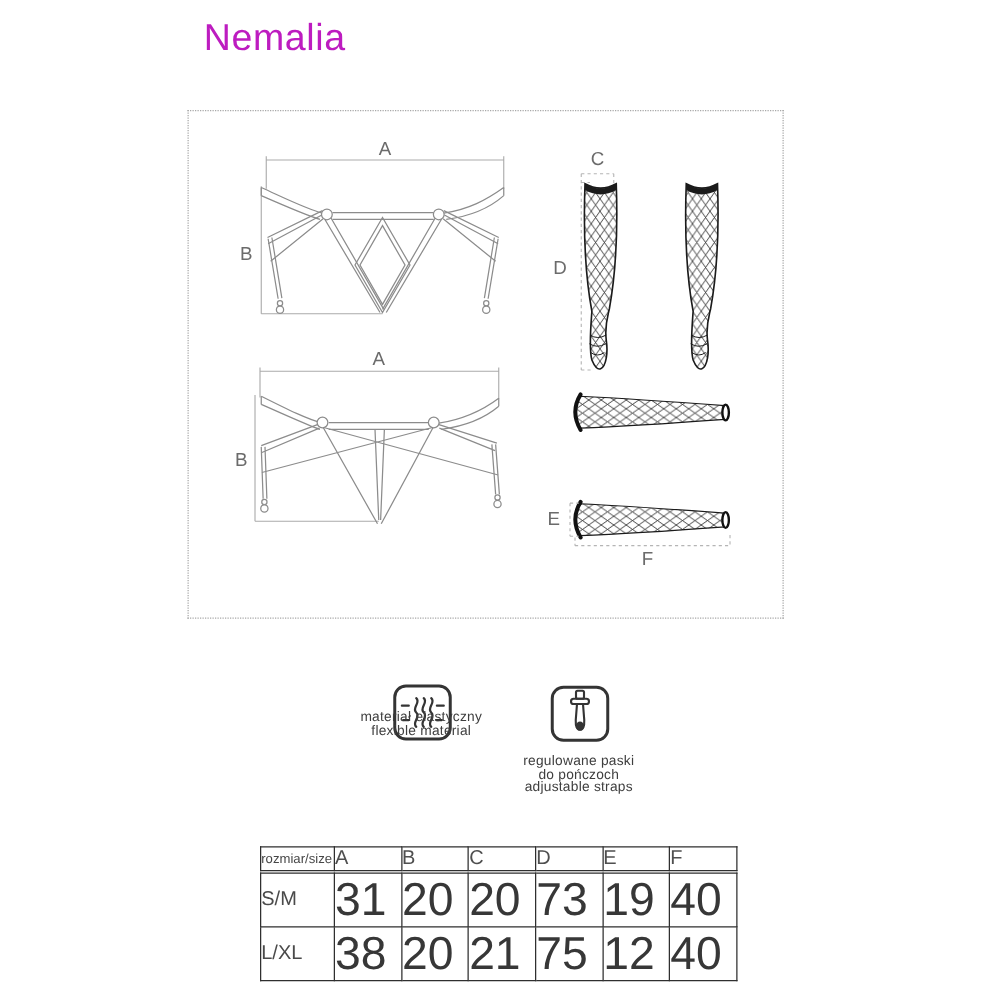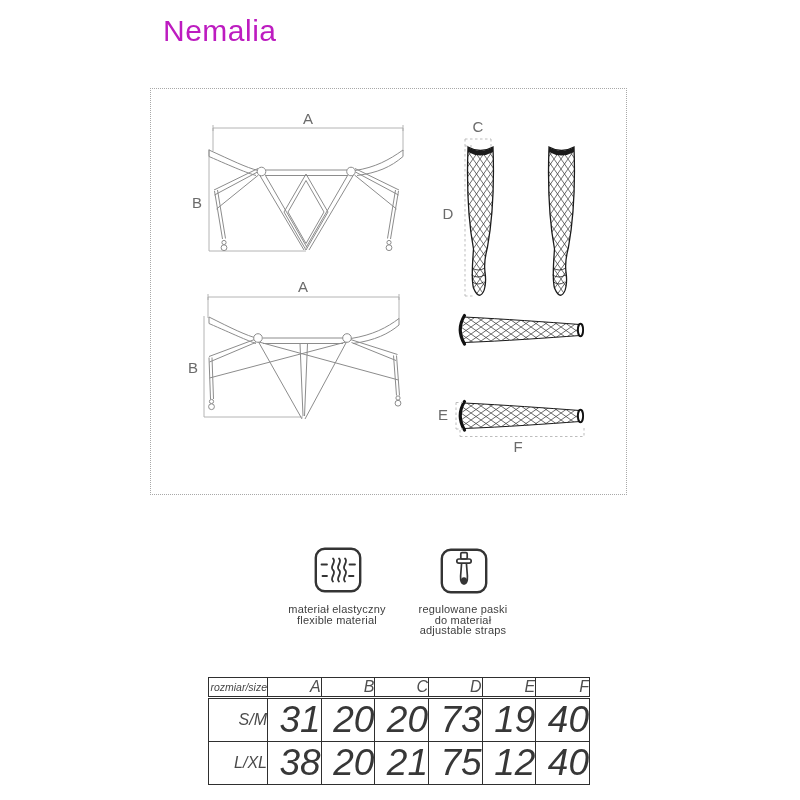--- a/index.html
+++ b/index.html
@@ -23,22 +23,22 @@
   .feature-caption{
     position:absolute;width:150px;text-align:center;
     font-size:11px;line-height:10.5px;color:#3e3e3e;letter-spacing:.2px;
   }
   .feature-caption div{white-space:nowrap;}
   .size-table{
     position:absolute;border-collapse:collapse;table-layout:fixed;
     left:208px;width:382px;
   }
   .size-table td{
-    border:1.6px solid #2f2f2f;text-align:right;vertical-align:middle;
-    padding:0;overflow:hidden;color:#3d3d3d;font-style:italic;
+    border:1.6px solid #2f2f2f;text-align:left;vertical-align:middle;
+    padding:0;overflow:hidden;color:#3d3d3d;
   }
   .size-table col.size-col{width:59px;}
   .head-table{top:677px;}
   .head-table td{height:18px;font-size:16px;color:#4f4f4f;}
   .head-table td.size-label-cell{font-size:10.5px;color:#474747;}
   .body-table{top:698px;}
   .body-table td{height:42px;font-size:37px;font-weight:400;color:#373737;}
   .body-table td.size-cell{font-size:16px;color:#4a4a4a;}
 </style>
 </head>
@@ -140,37 +140,37 @@
 
   <svg class="feature-icon" style="left:314px;top:547px" width="48" height="46" viewBox="0 0 48 46">
     <rect x="1.8" y="1.8" width="44.4" height="42.4" rx="9" fill="none" stroke="#343434" stroke-width="2.4"></rect>
     <g fill="none" stroke="#343434" stroke-width="1.8" stroke-linecap="round">
       <path d="M19,11.5 c4,3.5 -4,8 0,11.5 c4,3.5 -4,8 0,11.5"></path>
       <path d="M25,11.5 c4,3.5 -4,8 0,11.5 c4,3.5 -4,8 0,11.5"></path>
       <path d="M31,11.5 c4,3.5 -4,8 0,11.5 c4,3.5 -4,8 0,11.5"></path>
       <path d="M7.5,17.5 h5.5 M8.5,29 h4.5 M35.5,17.5 h5.5 M35,29 h4.5"></path>
     </g>
   </svg>
-  <div class="feature-caption" style="left:262px;top:604px">
+  <div class="feature-caption" style="left:262px;top:569px">
     <div>materiał elastyczny</div>
     <div>flexible material</div>
   </div>
 
   <svg class="feature-icon" style="left:440px;top:548px" width="48" height="46" viewBox="0 0 48 46">
     <rect x="1.8" y="1.8" width="44.4" height="42.4" rx="9" fill="none" stroke="#343434" stroke-width="2.4"></rect>
     <g fill="none" stroke="#343434" stroke-width="1.7" stroke-linejoin="round">
       <rect x="20.8" y="4.6" width="6.4" height="6.4" rx="1.2"></rect>
       <rect x="16.8" y="11" width="14.4" height="4.2" rx="2.1"></rect>
       <path d="M21.6,15.2 L20.6,28 Q20.3,35.8 24,35.8 Q27.7,35.8 27.4,28 L26.4,15.2"></path>
     </g>
     <ellipse cx="24" cy="32.8" rx="3.1" ry="3.6" fill="#343434"></ellipse>
   </svg>
   <div class="feature-caption" style="left:388px;top:604px">
     <div>regulowane paski</div>
-    <div>do materiał</div>
+    <div>do pończoch</div>
     <div>adjustable straps</div>
   </div>
 
   <table class="size-table head-table">
     <colgroup>
         <col class="size-col">
         <col>
         <col>
         <col>
         <col>

